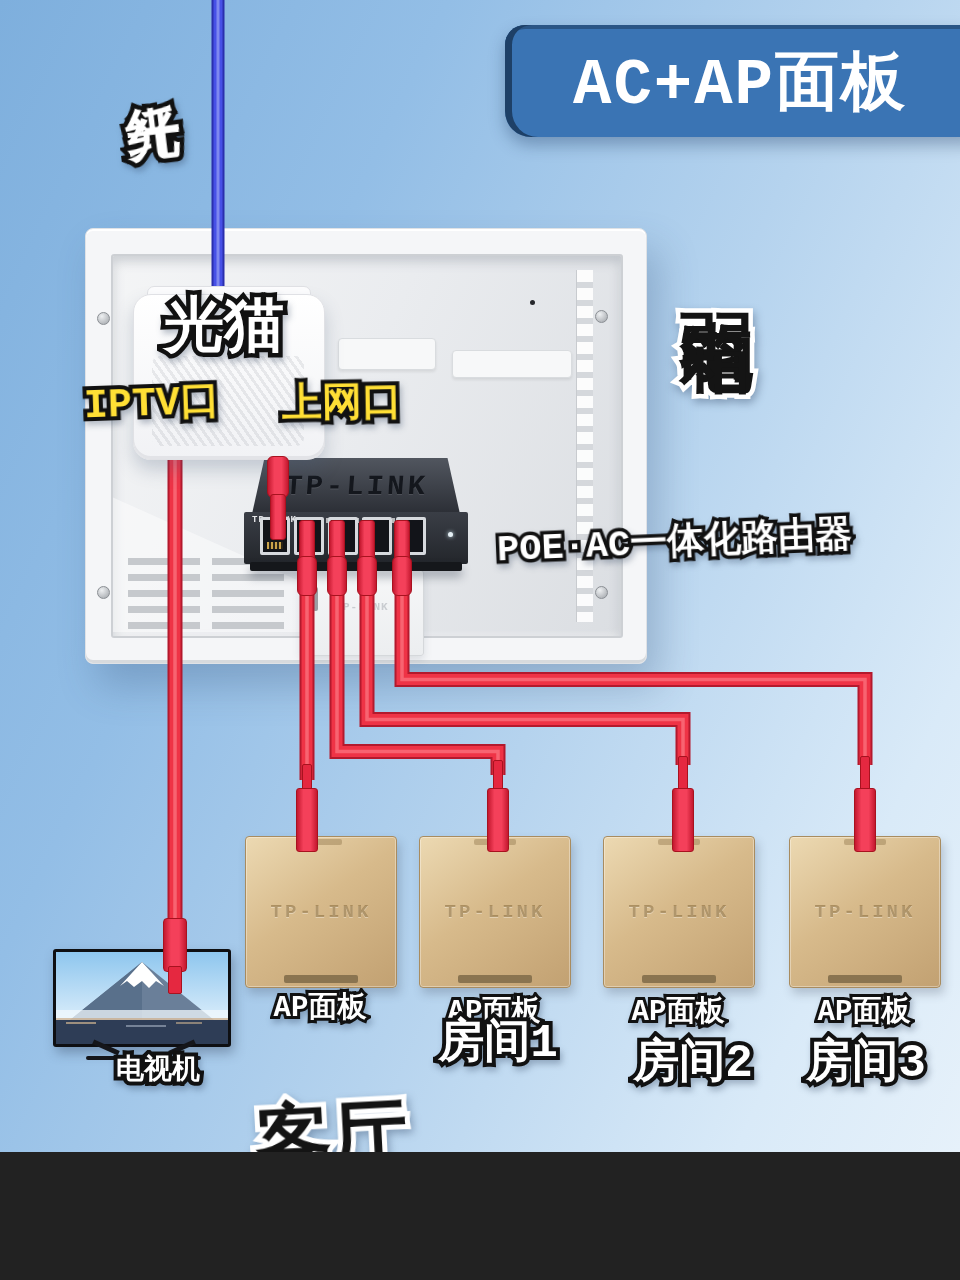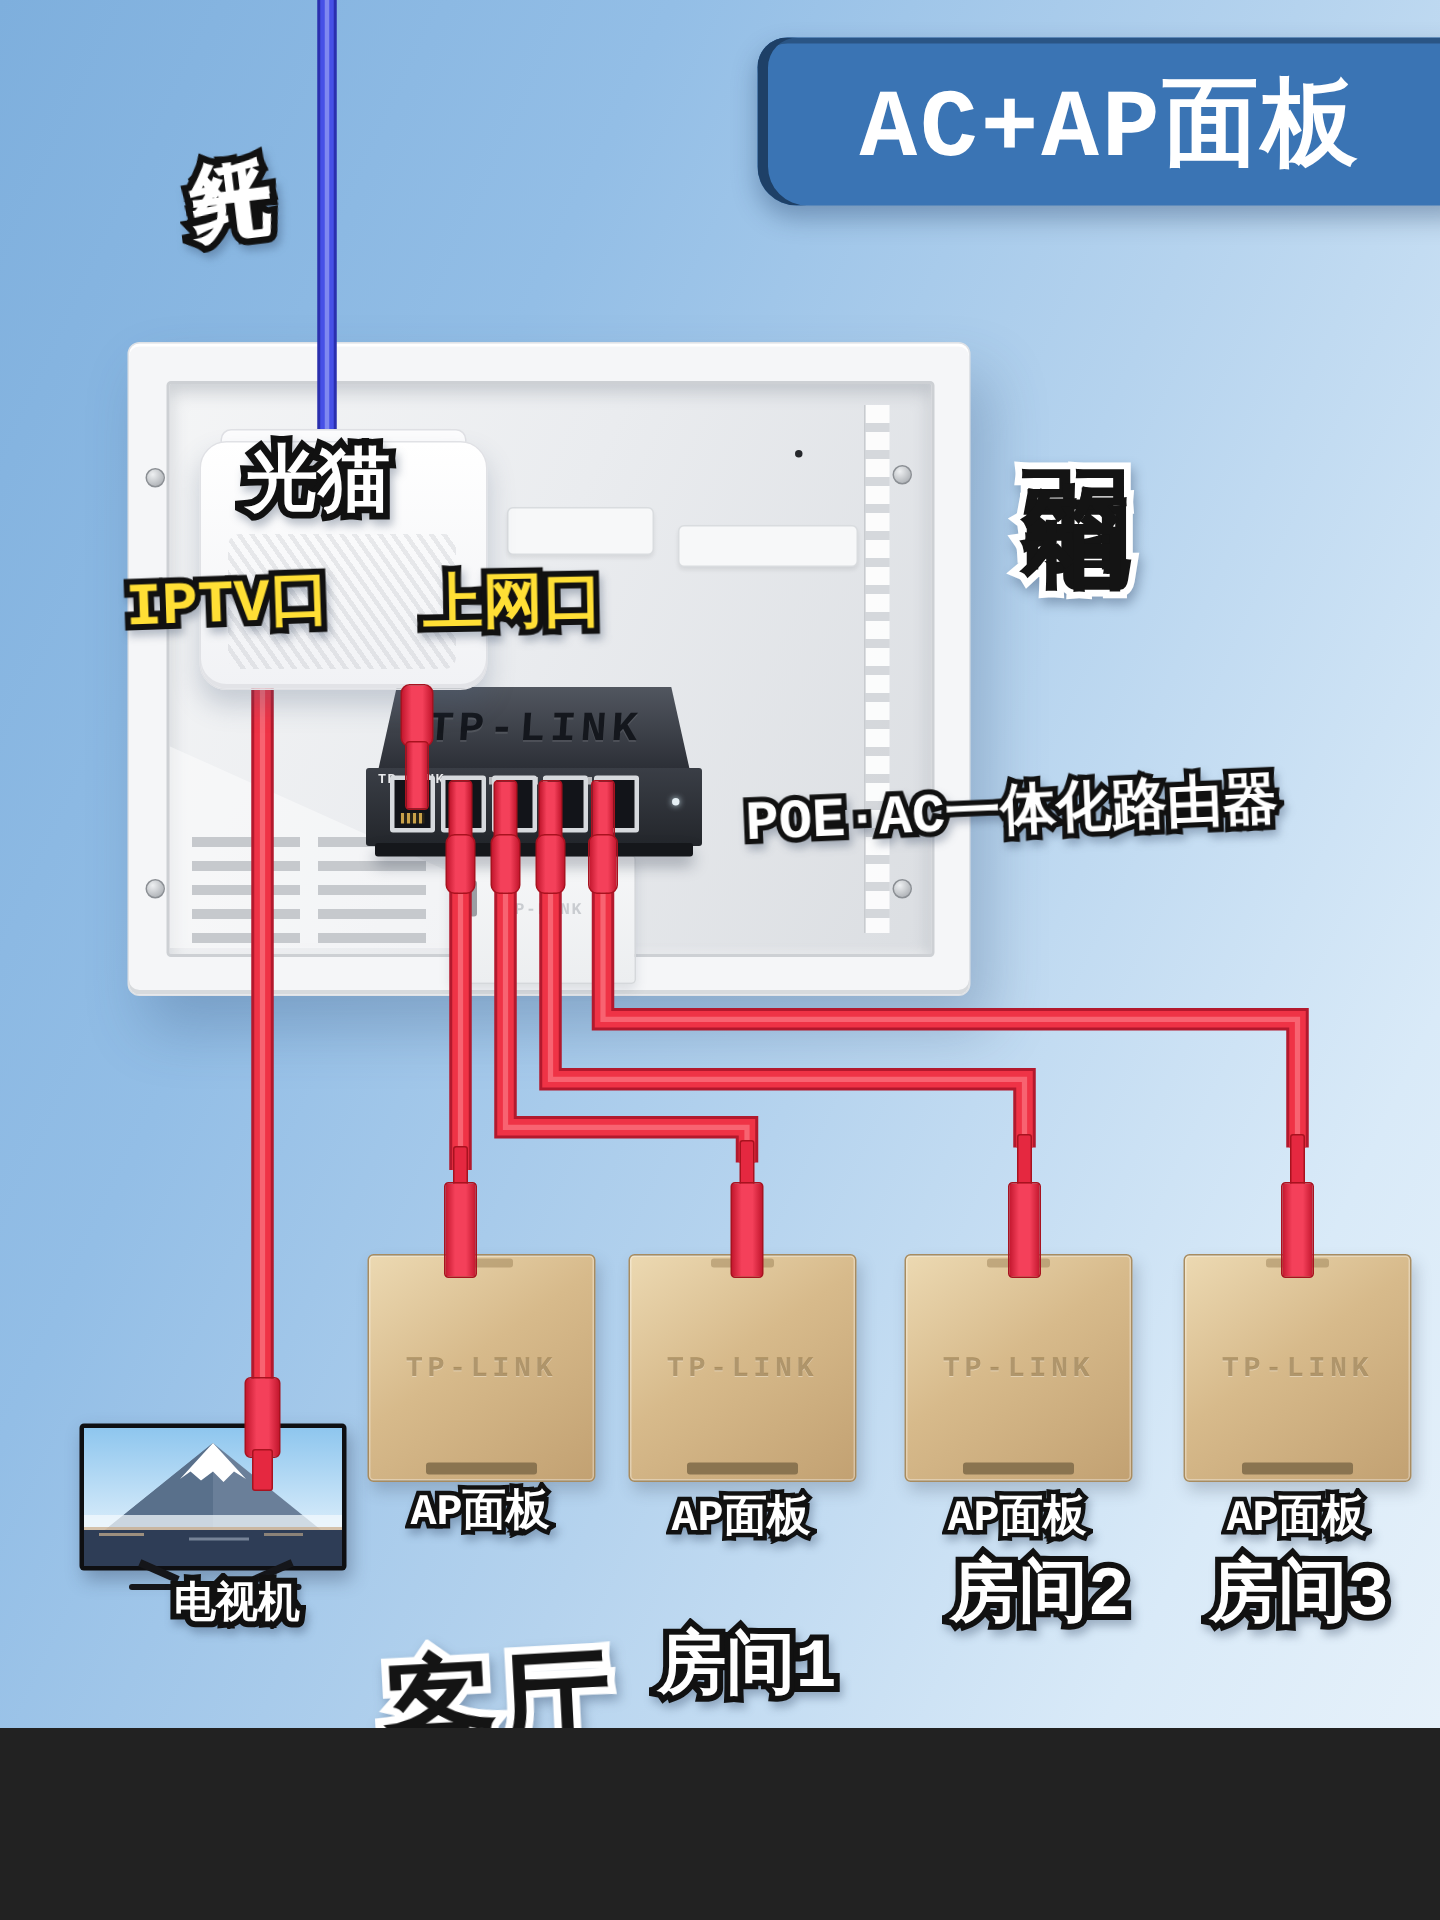--- a/index.html
+++ b/index.html
@@ -258,31 +258,31 @@
       <rect x="70" y="73" width="40" height="2" fill="#cfd9e6" opacity=".45"></rect>
       <rect x="120" y="70" width="26" height="2" fill="#e8c79a" opacity=".5"></rect>
     </svg>
   </div>
   <div class="abs leg" style="left:92px;top:1045px;width:28px;height:5px;transform:rotate(24deg);"></div>
   <div class="abs leg" style="left:168px;top:1045px;width:28px;height:5px;transform:rotate(-24deg);"></div>
   <div class="abs leg" style="left:86px;top:1056px;width:38px;height:4px;border-radius:2px;"></div>
   <div class="abs leg" style="left:163px;top:1056px;width:38px;height:4px;border-radius:2px;"></div>
 
   <div class="ol vert s9" style="left:112px;top:64px;font-size:54px;transform:rotate(-7deg);" data-text="光纤">光纤</div>
-  <div class="ol s9" style="left:164px;top:298px;font-size:48px;" data-text="光猫">光猫</div>
+  <div class="ol s9" style="left:164px;top:298px;font-size:60px;" data-text="光猫">光猫</div>
   <div class="ol yellow" style="left:84px;top:384px;font-size:40px;transform:rotate(-2deg);" data-text="IPTV口">IPTV口</div>
   <div class="ol yellow" style="left:282px;top:384px;font-size:40px;transform:rotate(-1deg);" data-text="上网口">上网口</div>
   <div class="ol vert dark s9" style="left:672px;top:254px;font-size:74px;letter-spacing:6px;" data-text="弱电箱">弱电箱</div>
   <div class="ol s7" style="left:497px;top:524px;font-size:37px;transform:rotate(-2.4deg);" data-text="POE·AC一体化路由器">POE·AC一体化路由器</div>
 
   <div class="ol s6" style="left:320px;top:994px;font-size:29px;transform:translateX(-50%);" data-text="AP面板">AP面板</div>
   <div class="ol s6" style="left:494px;top:998px;font-size:29px;transform:translateX(-50%);" data-text="AP面板">AP面板</div>
   <div class="ol s6" style="left:678px;top:998px;font-size:29px;transform:translateX(-50%);" data-text="AP面板">AP面板</div>
   <div class="ol s6" style="left:864px;top:998px;font-size:29px;transform:translateX(-50%);" data-text="AP面板">AP面板</div>
 
-  <div class="ol" style="left:498px;top:1088px;font-size:46px;transform:translateX(-50%);" data-text="房间1">房间1</div>
+  <div class="ol" style="left:498px;top:1020px;font-size:46px;transform:translateX(-50%);" data-text="房间1">房间1</div>
   <div class="ol" style="left:693px;top:1040px;font-size:46px;transform:translateX(-50%);" data-text="房间2">房间2</div>
   <div class="ol" style="left:866px;top:1040px;font-size:46px;transform:translateX(-50%);" data-text="房间3">房间3</div>
 
   <div class="ol" style="left:158px;top:1056px;font-size:28px;transform:translateX(-50%);" data-text="电视机">电视机</div>
   <div class="ol dark s10" style="left:332px;top:1104px;font-size:76px;transform:translateX(-50%) rotate(-3deg);" data-text="客厅">客厅</div>
 
 </div>
 
 </body></html>

